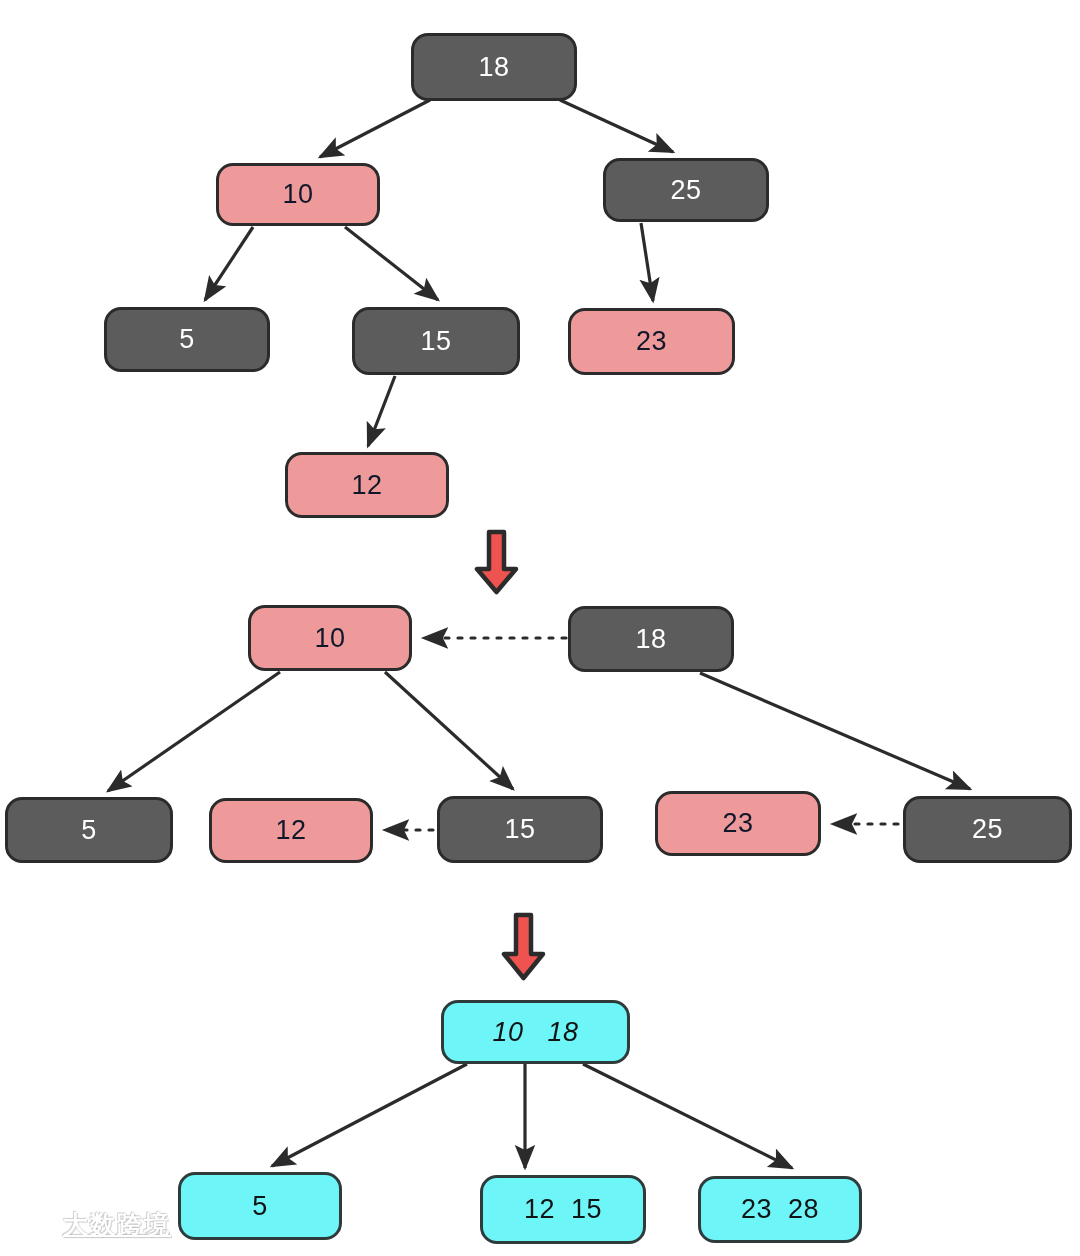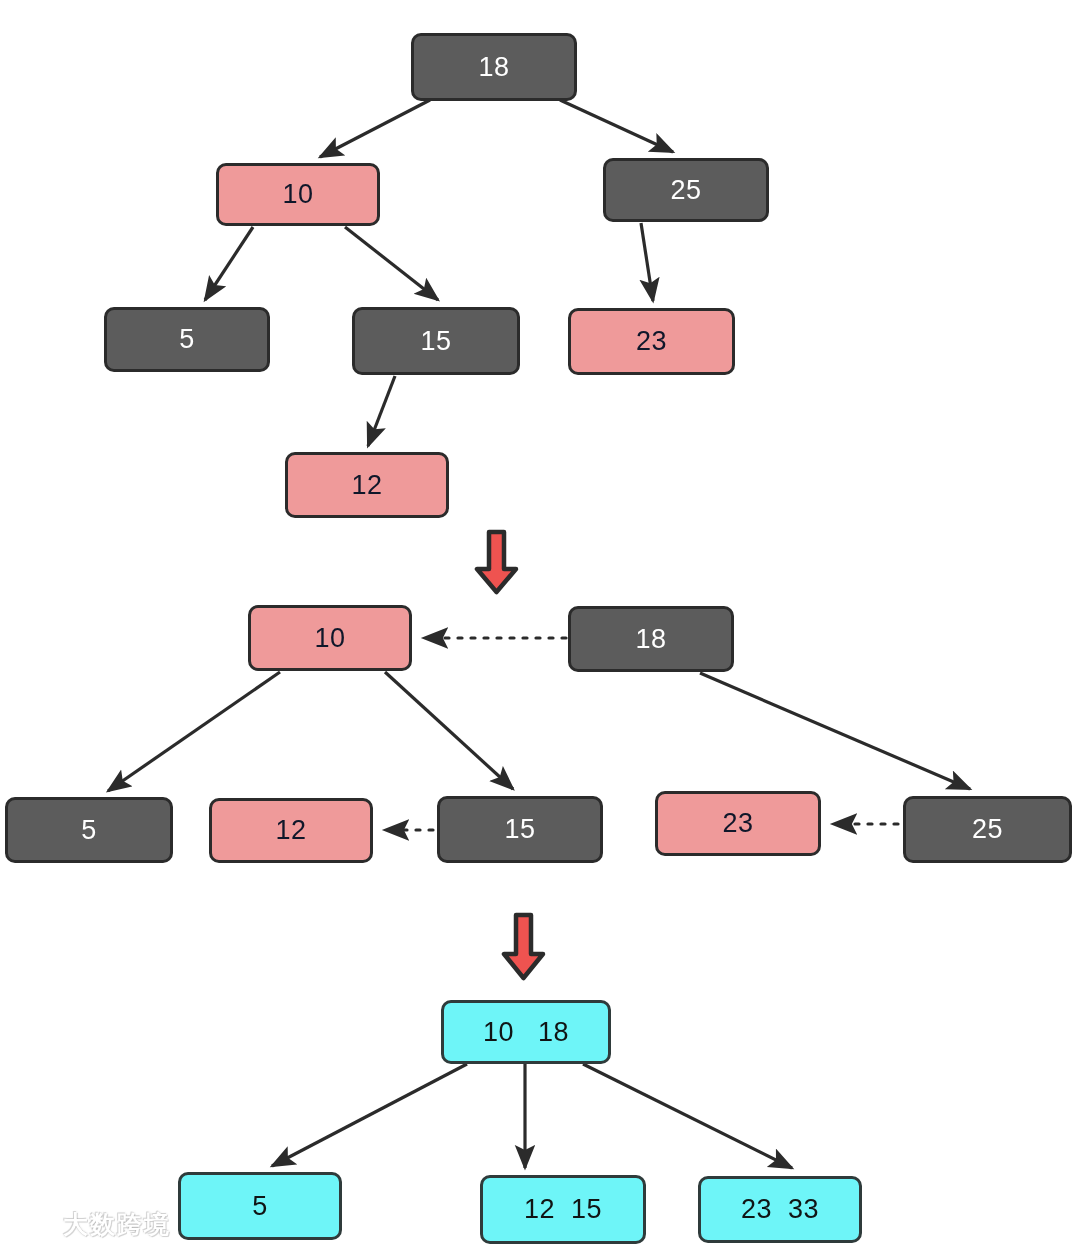--- a/index.html
+++ b/index.html
@@ -21,21 +21,21 @@
     position: absolute;
     left: 0;
     top: 0;
     width: 1080px;
     height: 1256px;
     pointer-events: none;
   }
   .node {
     position: absolute;
     box-sizing: border-box;
-    border-radius: 10px;
+    border-radius: 17px;
     display: flex;
     align-items: center;
     justify-content: center;
     font-size: 27px;
     font-weight: 400;
     letter-spacing: 0.5px;
     white-space: pre;
     z-index: 3;
   }
   .node.dark {
@@ -68,20 +68,21 @@
   }
   .wm-text {
     font-size: 25px;
     font-weight: 700;
     color: #ffffff;
     text-shadow:
       0 0 2px rgba(120,120,120,0.55),
       1px 1px 0 rgba(150,150,150,0.45),
       -1px -1px 0 rgba(150,150,150,0.45);
     letter-spacing: 2px;
+    text-decoration: underline;
   }
 </style>
 </head>
 <body>
 
 <div id="canvas">
 
   <svg id="edges" viewBox="0 0 1080 1256" width="1080" height="1256">
     <defs>
       <marker id="ah" markerWidth="9" markerHeight="9" refX="7.2" refY="3.2" orient="auto" markerUnits="strokeWidth">
@@ -125,24 +126,24 @@
       <div class="node dark" style="left: 352px; top: 307px; width: 168px; height: 68px;"><span>15</span></div>
       <div class="node pink" style="left: 568px; top: 308px; width: 167px; height: 67px;"><span>23</span></div>
       <div class="node pink" style="left: 285px; top: 452px; width: 164px; height: 66px;"><span>12</span></div>
       <div class="node pink" style="left: 248px; top: 605px; width: 164px; height: 66px;"><span>10</span></div>
       <div class="node dark" style="left: 568px; top: 606px; width: 166px; height: 66px;"><span>18</span></div>
       <div class="node dark" style="left: 5px; top: 797px; width: 168px; height: 66px;"><span>5</span></div>
       <div class="node pink" style="left: 209px; top: 798px; width: 164px; height: 65px;"><span>12</span></div>
       <div class="node dark" style="left: 437px; top: 796px; width: 166px; height: 67px;"><span>15</span></div>
       <div class="node pink" style="left: 655px; top: 791px; width: 166px; height: 65px;"><span>23</span></div>
       <div class="node dark" style="left: 903px; top: 796px; width: 169px; height: 67px;"><span>25</span></div>
-      <div class="node cyan" style="left: 441px; top: 1000px; width: 170px; height: 64px;"><span>10   18</span></div>
+      <div class="node cyan" style="left: 441px; top: 1000px; width: 189px; height: 64px; font-style: italic;"><span>10   18</span></div>
       <div class="node cyan" style="left: 178px; top: 1172px; width: 164px; height: 68px;"><span>5</span></div>
       <div class="node cyan" style="left: 443px; top: 1175px; width: 166px; height: 69px; margin-left: 37px;"><span>12  15</span></div>
-      <div class="node cyan" style="left: 698px; top: 1176px; width: 164px; height: 67px;"><span>23  33</span></div>
+      <div class="node cyan" style="left: 698px; top: 1176px; width: 164px; height: 67px;"><span>23  28</span></div>
     </div>
 
   <svg class="big-arrow" style="left:474px; top:529px;" width="45" height="66" viewBox="0 0 45 66">
     <path d="M15 3 L30 3 L30 40 L42 40 L22.5 63 L3 40 L15 40 Z" fill="#ef5350" stroke="#2b2b2b" stroke-width="4.5" stroke-linejoin="round"></path>
   </svg>
 
   <svg class="big-arrow" style="left:501px; top:912px;" width="45" height="70" viewBox="0 0 45 70">
     <path d="M15 3 L30 3 L30 42 L42 42 L22.5 66 L3 42 L15 42 Z" fill="#ef5350" stroke="#2b2b2b" stroke-width="4.5" stroke-linejoin="round"></path>
   </svg>
 

